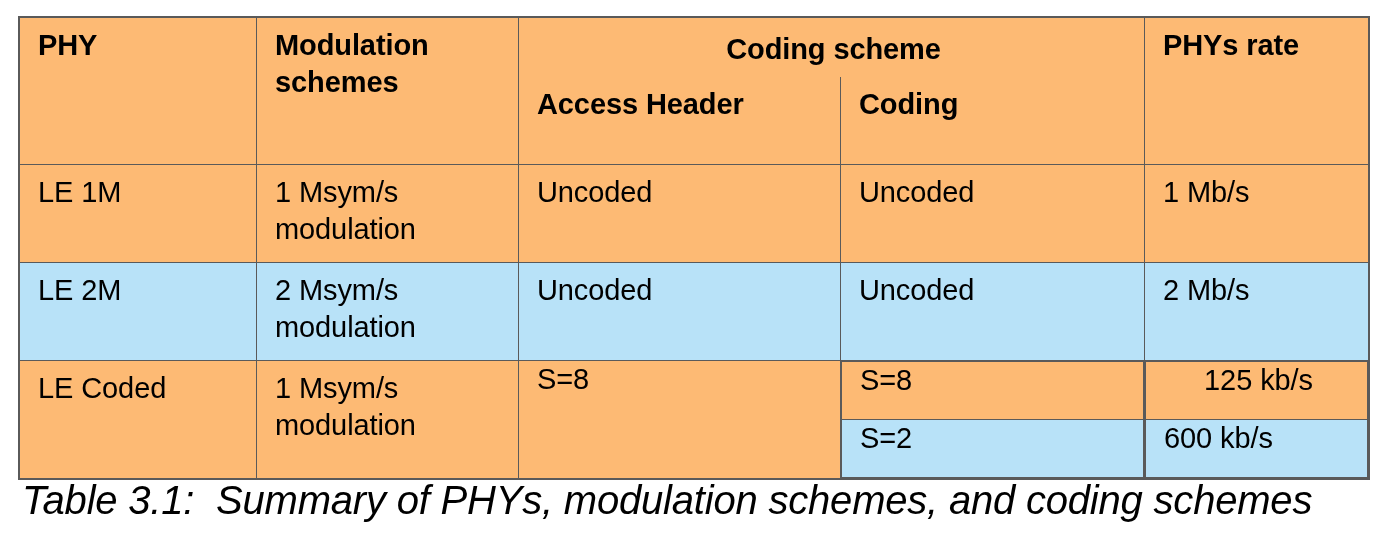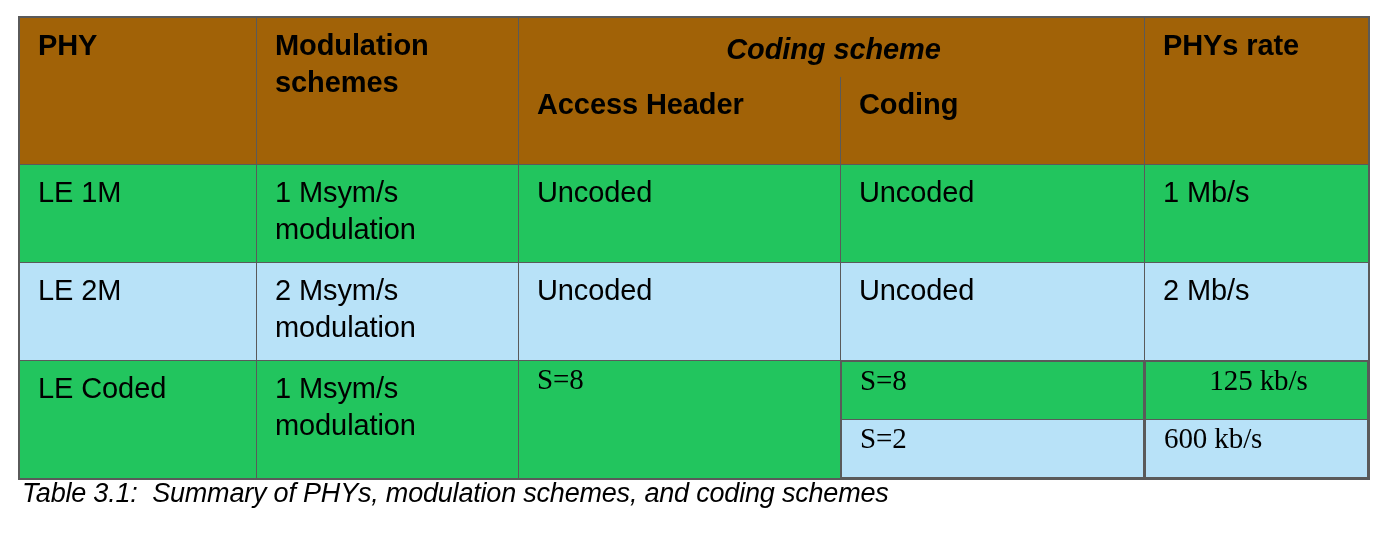--- a/index.html
+++ b/index.html
@@ -45,46 +45,46 @@
   }
 
   .cell-pad {
     padding: 9px 14px 9px 18px;
     font-size: 29px;
     line-height: 1.28;
     letter-spacing: -0.1px;
   }
 
   .hdr {
-    background: #a16207;
+    background: #fdba74;
     font-weight: bold;
   }
 
-  .row-white { background: #22c55e; }
+  .row-white { background: #fdba74; }
   .row-blue  { background: #b8e2f8; margin-top: 26px; }
 
   
   .hdr-bottom {
     vertical-align: bottom;
   }
   .hdr-bottom .cell-pad {
     padding-bottom: 11px;
   }
 
   .hdr-center-top {
     text-align: center;
     vertical-align: top;
   }
   .hdr-center-top .cell-pad {
     padding-top: 13px;
     text-align: center;
   }
 
   
-  .vmid { vertical-align: middle; font-family: Liberation Serif, serif; }
+  .vmid { vertical-align: middle; }
   .vmid .cell-pad { padding-top: 0; padding-bottom: 0; }
 
   
   .h-head      { height: 140px; }
   .h-body      { height: 98px; }
   .h-coded     { height: 115px; }
   .h-sub       { height: 57px; }
 
   .sub-table {
     width: 100%;
@@ -99,21 +99,21 @@
   .sub-table tr:last-child td {
     border-bottom: 0;
   }
   .nested-holder { padding: 0 !important; }
 
   
   #caption {
     position: absolute;
     left: 22px;
     top: 478px;
-    font-size: 27px;
+    font-size: 40px;
     font-style: italic;
     letter-spacing: -0.2px;
     white-space: pre;
   }
 </style>
 </head>
 <body>
 
 <div id="page">
 
@@ -130,21 +130,21 @@
       <tr>
         <td class="hdr hdr-bottom h-head" rowspan="2">
           <div class="cell-pad">PHY</div>
         </td>
         <td class="hdr hdr-bottom h-head" rowspan="2">
           <div class="cell-pad">
             <div>Modulation</div>
             <div>schemes</div>
           </div>
         </td>
-        <td class="hdr hdr-center-top" colspan="2" style="height:53px;border-bottom:0;font-style:italic;">
+        <td class="hdr hdr-center-top" colspan="2" style="height:53px;border-bottom:0;">
           <div class="cell-pad">Coding scheme</div>
         </td>
         <td class="hdr hdr-bottom h-head" rowspan="2">
           <div class="cell-pad">PHYs rate</div>
         </td>
       </tr>
       <tr>
         <td class="hdr hdr-bottom" style="height:87px;border-top:0;margin-left:45px;">
           <div class="cell-pad">Access Header</div>
         </td>

